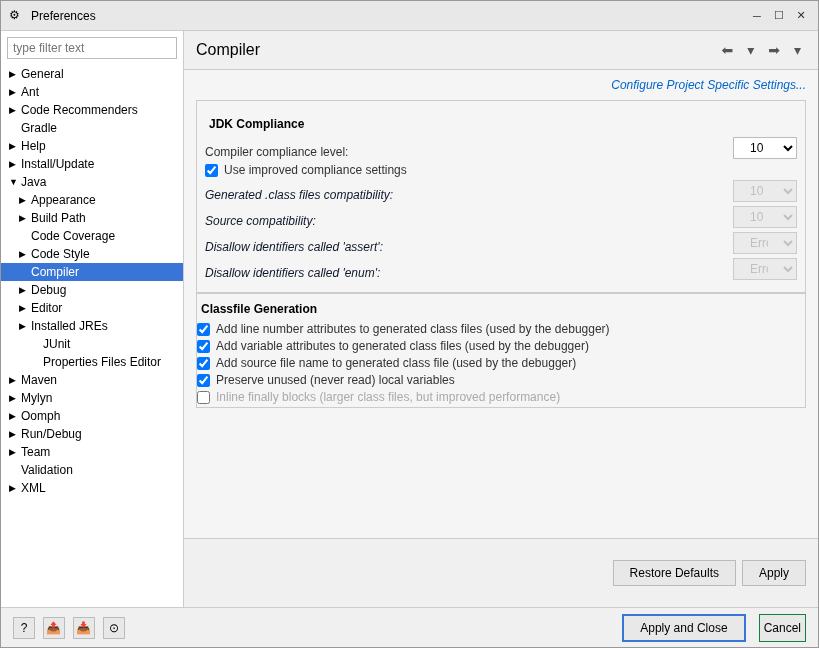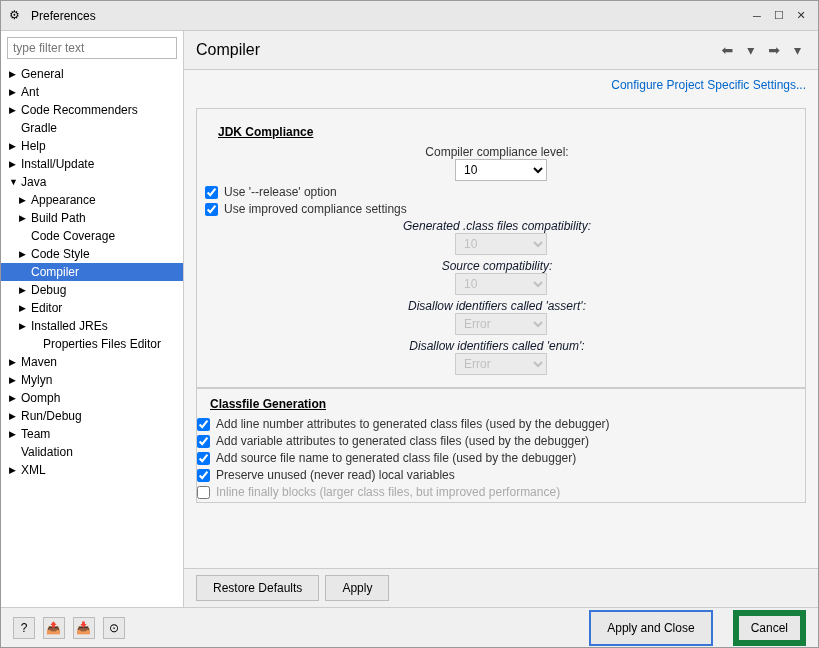--- a/index.html
+++ b/index.html
@@ -28,45 +28,45 @@
     
     .right-panel { flex: 1; display: flex; flex-direction: column; background: #f5f5f5; }
     
     .panel-header { background: #f0f0f0; padding: 8px 12px; border-bottom: 1px solid #ccc; display: flex; align-items: center; justify-content: space-between; }
     .panel-title { font-size: 16px; font-weight: normal; }
     .panel-nav { display: flex; gap: 4px; align-items: center; }
     .nav-btn { border: 1px solid transparent; background: transparent; padding: 2px 4px; cursor: pointer; font-size: 14px; color: #555; }
     
     .panel-body { flex: 1; overflow-y: auto; padding: 8px 12px; }
     
-    .config-link { text-align: right; margin-bottom: 16px; }
+    .config-link { text-align: right; margin-bottom: 8px; font-style: italic; }
     .config-link a { color: #0066cc; text-decoration: none; font-size: 12px; }
     
-    .section-title { font-weight: bold; font-size: 12px; margin: 8px 0 6px 13px; text-decoration: underline; }
-    
-    .form-row { display: flex; align-items: center; margin-bottom: 4px; flex-direction: column; }
+    .section-title { font-weight: bold; font-size: 12px; margin: 8px 0 6px 4px; }
+    
+    .form-row { display: flex; align-items: flex-end; margin-bottom: 4px; }
     .form-label { flex: 1; color: #333; padding-right: 8px; }
     .form-label.disabled { color: #0f172a; font-style: italic; }
-    .form-select { width: 92px; padding: 2px 4px; border: 1px solid #bbb; background: white; font-size: 12px; }
+    .form-select { width: 64px; padding: 2px 12px; border: 1px solid #bbb; background: white; font-size: 12px; }
     .form-select:disabled { background: #e8e8e8; color: #aaa; }
     
     .checkbox-row { display: flex; align-items: center; margin-bottom: 3px; }
     .checkbox-row input[type=checkbox] { margin-right: 6px; }
     .checkbox-row label { font-size: 12px; color: #333; }
     .checkbox-row label.disabled { color: #aaa; text-align: right; }
     
-    .panel-footer { padding: 6px 12px; border-top: 1px solid #ccc; background: #f0f0f0; display: flex; justify-content: flex-start; gap: 6px; }
+    .panel-footer { padding: 21px 12px; border-top: 1px solid #ccc; background: #f0f0f0; display: flex; justify-content: flex-end; gap: 6px; }
     .btn { padding: 5px 16px; border: 1px solid #bbb; background: #e8e8e8; cursor: pointer; font-size: 12px; }
     .btn.primary { background: #e8e8e8; }
     
     .bottom-bar { height: 40px; border-top: 1px solid #ccc; background: #f0f0f0; display: flex; align-items: center; padding: 0 12px; justify-content: space-between; }
     .bottom-left { display: flex; gap: 8px; align-items: center; }
-    .bottom-right { display: flex; gap: 20px; }
+    .bottom-right { display: flex; gap: 13px; }
     .btn-apply-close { padding: 5px 16px; border: 2px solid #3875d7; background: #e8e8e8; cursor: pointer; font-size: 12px; }
-    .btn-cancel { padding: 5px 12px; border: 6px solid #15803d; background: #e8e8e8; cursor: pointer; font-size: 12px; }
+    .btn-cancel { padding: 5px 4px; border: 1px solid #15803d; background: #e8e8e8; cursor: pointer; font-size: 12px; }
     .btn-icon { width: 22px; height: 22px; border: 1px solid #bbb; background: #e8e8e8; cursor: pointer; display: flex; align-items: center; justify-content: center; font-size: 12px; }
     .jdk-border { border: 1px solid #ccc; padding: 8px; background: #f5f5f5; }
     .classfile-border { border: 1px solid #ccc; background: #f5f5f5; }
   </style>
 </head>
 <body>
 
 <div class="window">
 
   <div class="title-bar">
@@ -154,20 +154,24 @@
         <div class="tree-item indent1">
           <span class="arrow">▶</span>
           <span>Editor</span>
         </div>
 
         <div class="tree-item indent1">
           <span class="arrow">▶</span>
           <span>Installed JREs</span>
         </div>
 
+        <div class="tree-item indent2">
+          <span class="arrow">&nbsp;</span>
+          <span>JUnit</span>
+        </div>
 
         <div class="tree-item indent2">
           <span class="arrow">&nbsp;</span>
           <span>Properties Files Editor</span>
         </div>
 
         <div class="tree-item">
           <span class="arrow">▶</span>
           <span>Maven</span>
         </div>
@@ -226,24 +230,20 @@
 
           <div class="form-row">
             <span class="form-label">Compiler compliance level:</span>
             <select class="form-select">
               <option>10</option>
               <option>9</option>
               <option>8</option>
             </select>
           </div>
 
-          <div class="checkbox-row">
-            <input type="checkbox" id="use_release" checked="" style="">
-            <label for="use_release">Use '--release' option</label>
-          </div>
 
           <div class="checkbox-row">
             <input type="checkbox" id="use_default" checked="" style="">
             <label for="use_default">Use improved compliance settings</label>
           </div>
 
           <div class="form-row">
             <span class="form-label disabled">Generated .class files compatibility:</span>
             <select class="form-select" disabled="">
               <option>10</option>

